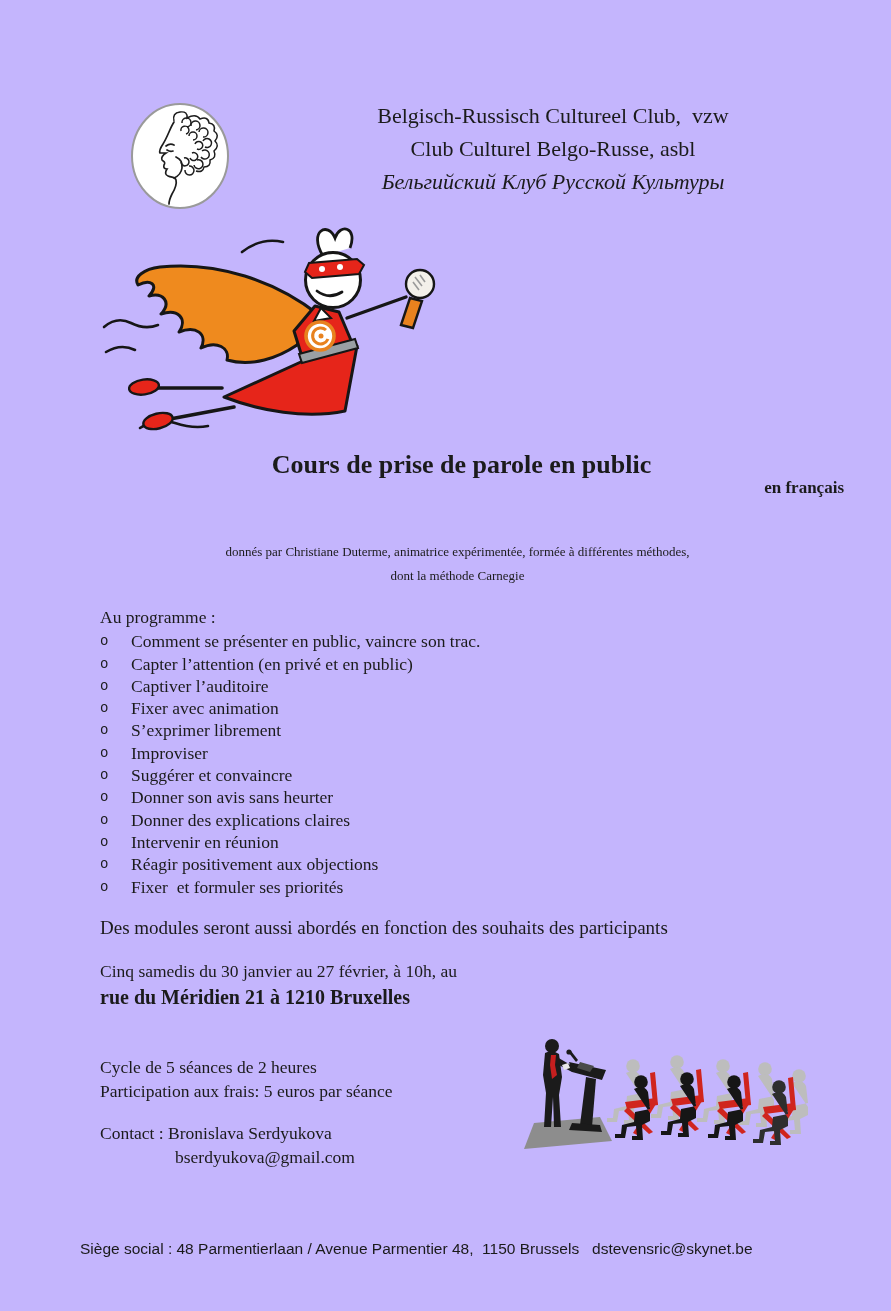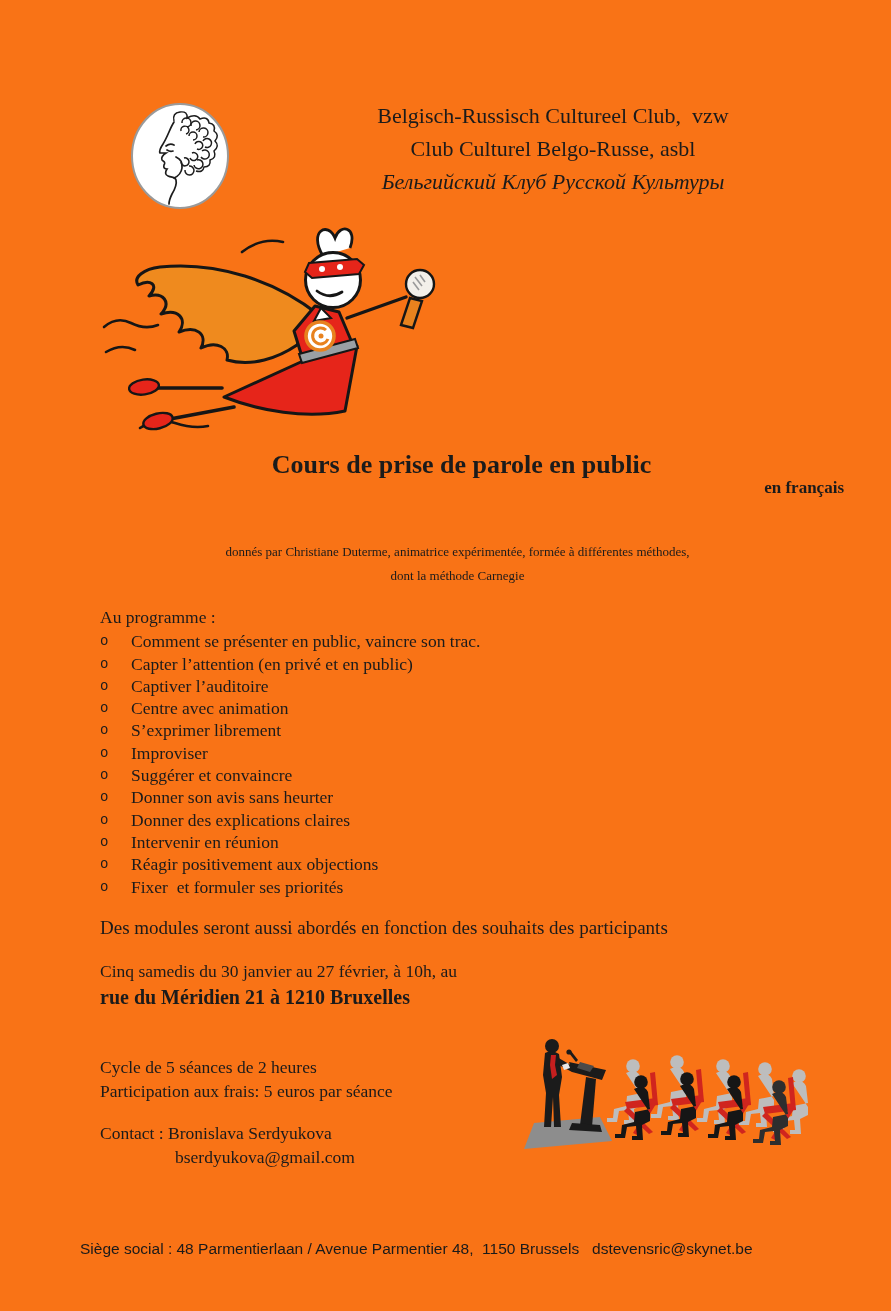--- a/index.html
+++ b/index.html
@@ -1,17 +1,17 @@
 <!DOCTYPE html>
 <html><head>
 <meta charset="utf-8">
 <style>
   html,body{margin:0;padding:0;background:#fff;}
   .page{
-    position:relative;width:891px;height:1311px;background:#f97316;
+    position:relative;width:891px;height:1311px;background:#c4b5fd;
     font-family:"Liberation Serif","DejaVu Serif",serif;color:#1b1b1b;overflow:hidden;
   }
   .abs{position:absolute;}
   .pre{white-space:pre-wrap;}
   .logo{left:128px;top:101px;}
   .hdr{left:228px;top:99px;width:650px;text-align:center;font-size:22px;line-height:33px;}
   .hdr .ru{font-style:italic;}
   .hero-svg{left:100px;top:221px;}
   .title{left:100px;top:446px;width:715px;text-align:center;font-size:26px;font-weight:bold;}
   .lang{left:0;top:478px;width:813px;text-align:right;font-size:17px;font-weight:bold;padding-left:31px;}
@@ -116,21 +116,21 @@
     <div class="prog-item">
         <span class="bullet">o</span>
         <span class="pre">Capter l’attention (en privé et en public)</span>
       </div>
     <div class="prog-item">
         <span class="bullet">o</span>
         <span class="pre">Captiver l’auditoire</span>
       </div>
     <div class="prog-item">
         <span class="bullet">o</span>
-        <span class="pre">Centre avec animation</span>
+        <span class="pre">Fixer avec animation</span>
       </div>
     <div class="prog-item">
         <span class="bullet">o</span>
         <span class="pre">S’exprimer librement</span>
       </div>
     <div class="prog-item">
         <span class="bullet">o</span>
         <span class="pre">Improviser</span>
       </div>
     <div class="prog-item">

